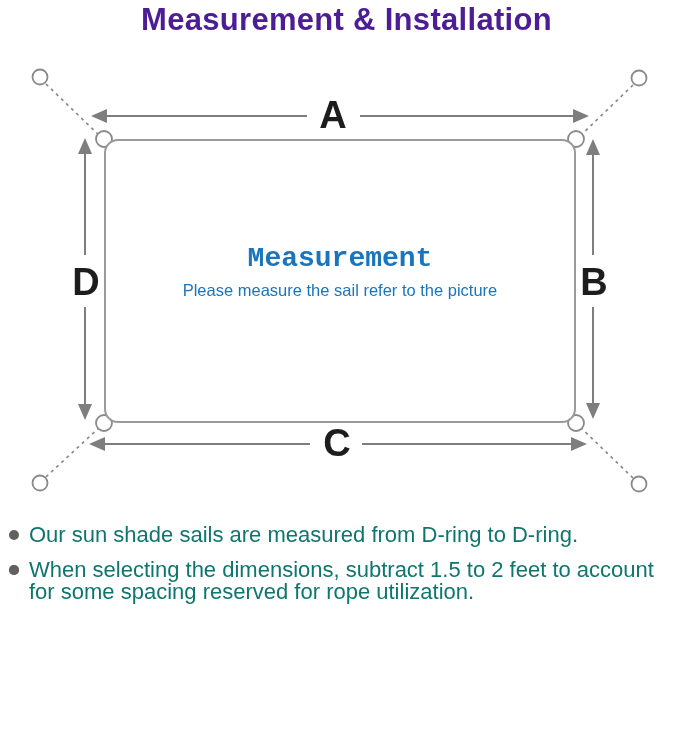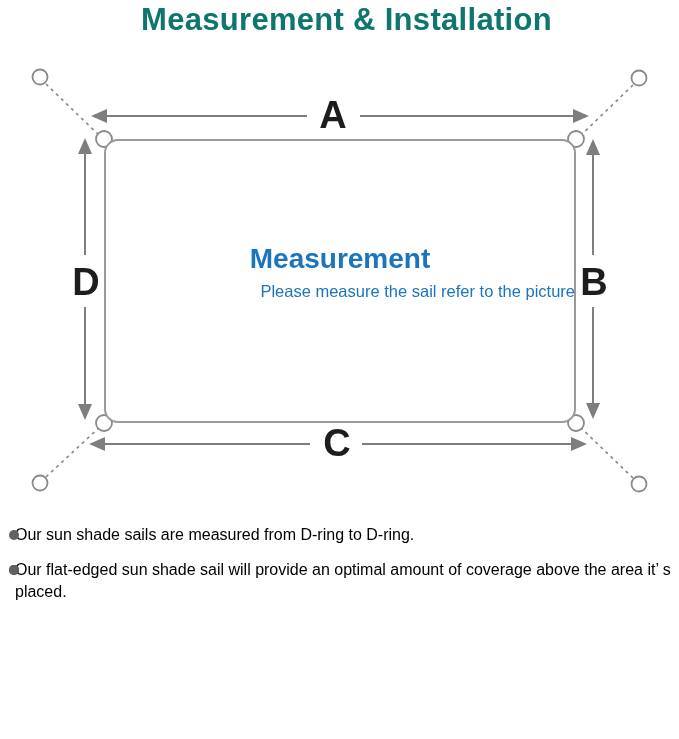--- a/index.html
+++ b/index.html
@@ -7,46 +7,46 @@
     position:relative;
     width:679px; height:739px;
     background:#fff;
     font-family:"Liberation Sans", sans-serif;
     overflow:hidden;
   }
   .title {
     position:absolute; top:2px; left:14px; right:0;
     margin:0; text-align:center;
     font-size:31px; font-weight:bold;
-    color:#0f766e; letter-spacing:0.3px;
+    color:#4c1d95; letter-spacing:0.3px;
   }
   .diagram { position:absolute; top:0; left:0; }
   .dim-letter {
     font-family:"Liberation Sans", sans-serif;
     font-size:38px; font-weight:bold; fill:#1d1d1d;
   }
   .center-text {
     position:absolute; top:243px; left:105px; width:470px;
     text-align:center; pointer-events:none;
   }
   .center-title {
-    margin:0; font-size:28px; font-weight:bold; color:#1b75bc;
+    margin:0; font-size:28px; font-weight:bold; color:#1b75bc;font-family:Liberation Mono, monospace;
   }
   .center-subtitle {
-    margin:7px 0 0 0; font-size:16.5px; color:#1b75bc;text-align:right;
+    margin:7px 0 0 0; font-size:16.5px; color:#1b75bc;
   }
   .notes {
     position:absolute; top:524px; left:0; width:679px;
     list-style:none; margin:0; padding:0;
   }
   .note-item {
     position:relative;
-    padding-left:15px; padding-right:2px;
-    font-size:16px; line-height:22px;
-    color:#000000; margin-bottom:13px;
+    padding-left:29px; padding-right:2px;
+    font-size:22px; line-height:22px;
+    color:#0f766e; margin-bottom:13px;
   }
   .note-dot {
     position:absolute; left:9px; top:6px;
     width:10px; height:10px; border-radius:50%;
     background:#616161;
   }
 </style>
 </head>
 <body>
 
@@ -115,20 +115,17 @@
   <ul class="notes">
     <li class="note-item">
       <span class="note-dot"></span>
       <span>Our sun shade sails are measured from D-ring to D-ring.</span>
     </li>
     <li class="note-item">
       <span class="note-dot"></span>
     </li>
     <li class="note-item">
       <span class="note-dot"></span>
-    </li>
-    <li class="note-item">
-      <span class="note-dot"></span>
-      <span>Our flat-edged sun shade sail will provide an optimal amount of coverage above the area it’ s placed.</span>
+      <span>When selecting the dimensions, subtract 1.5 to 2 feet to account for some spacing reserved for rope utilization.</span>
     </li>
   </ul>
 
 </div>
 
 </body></html>

